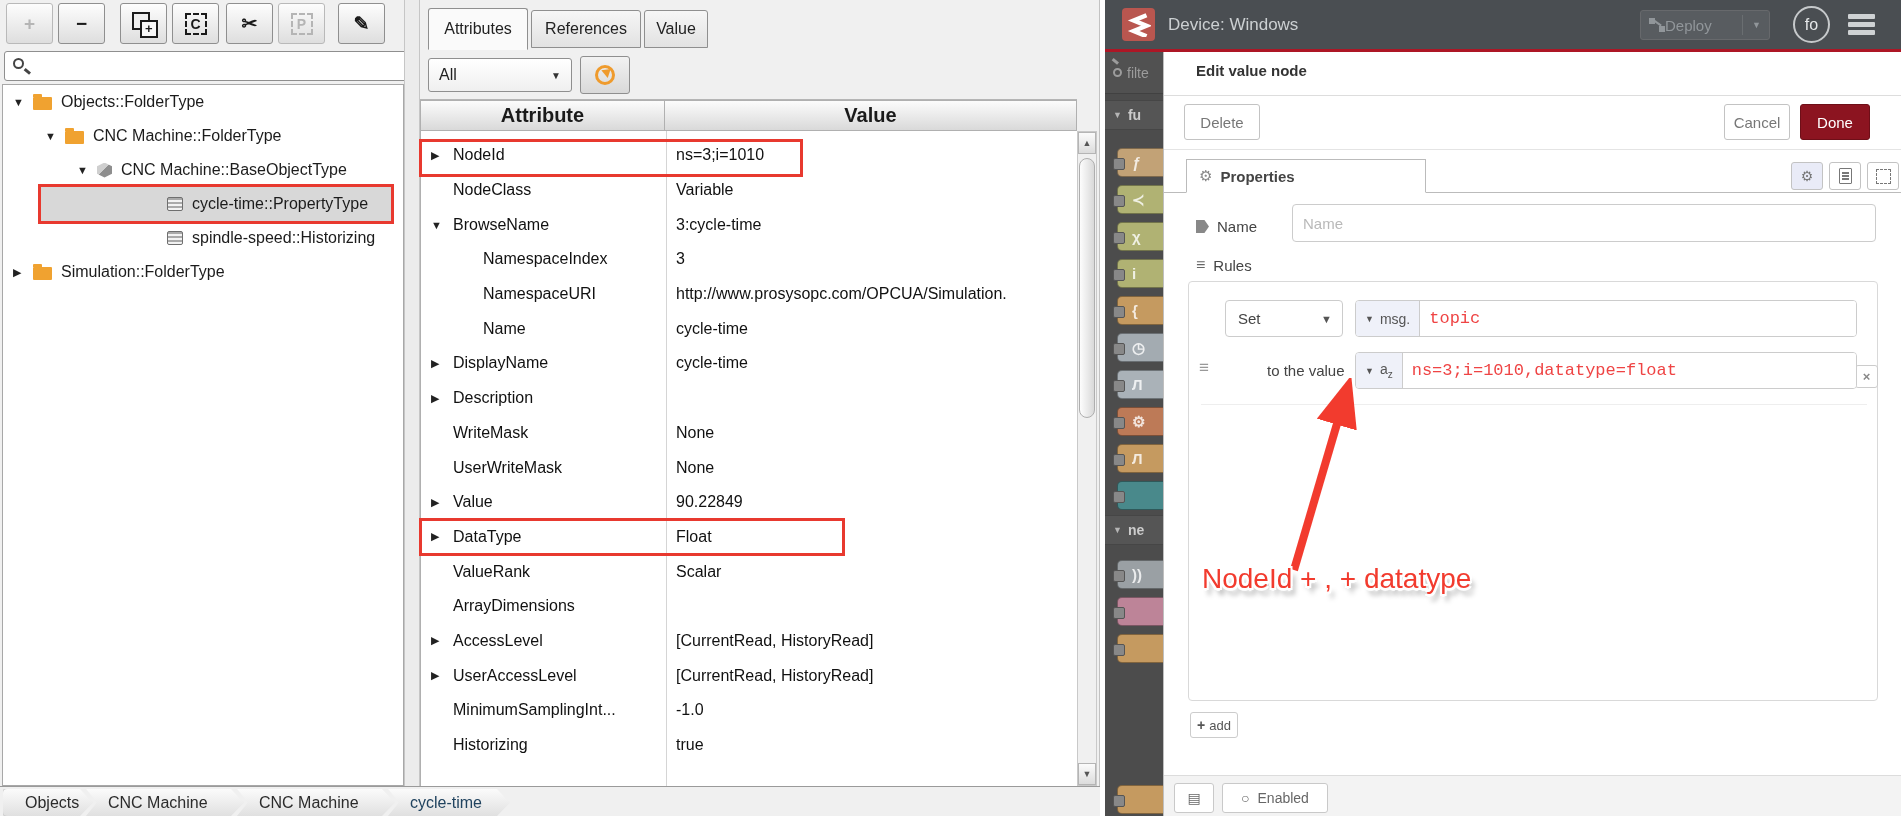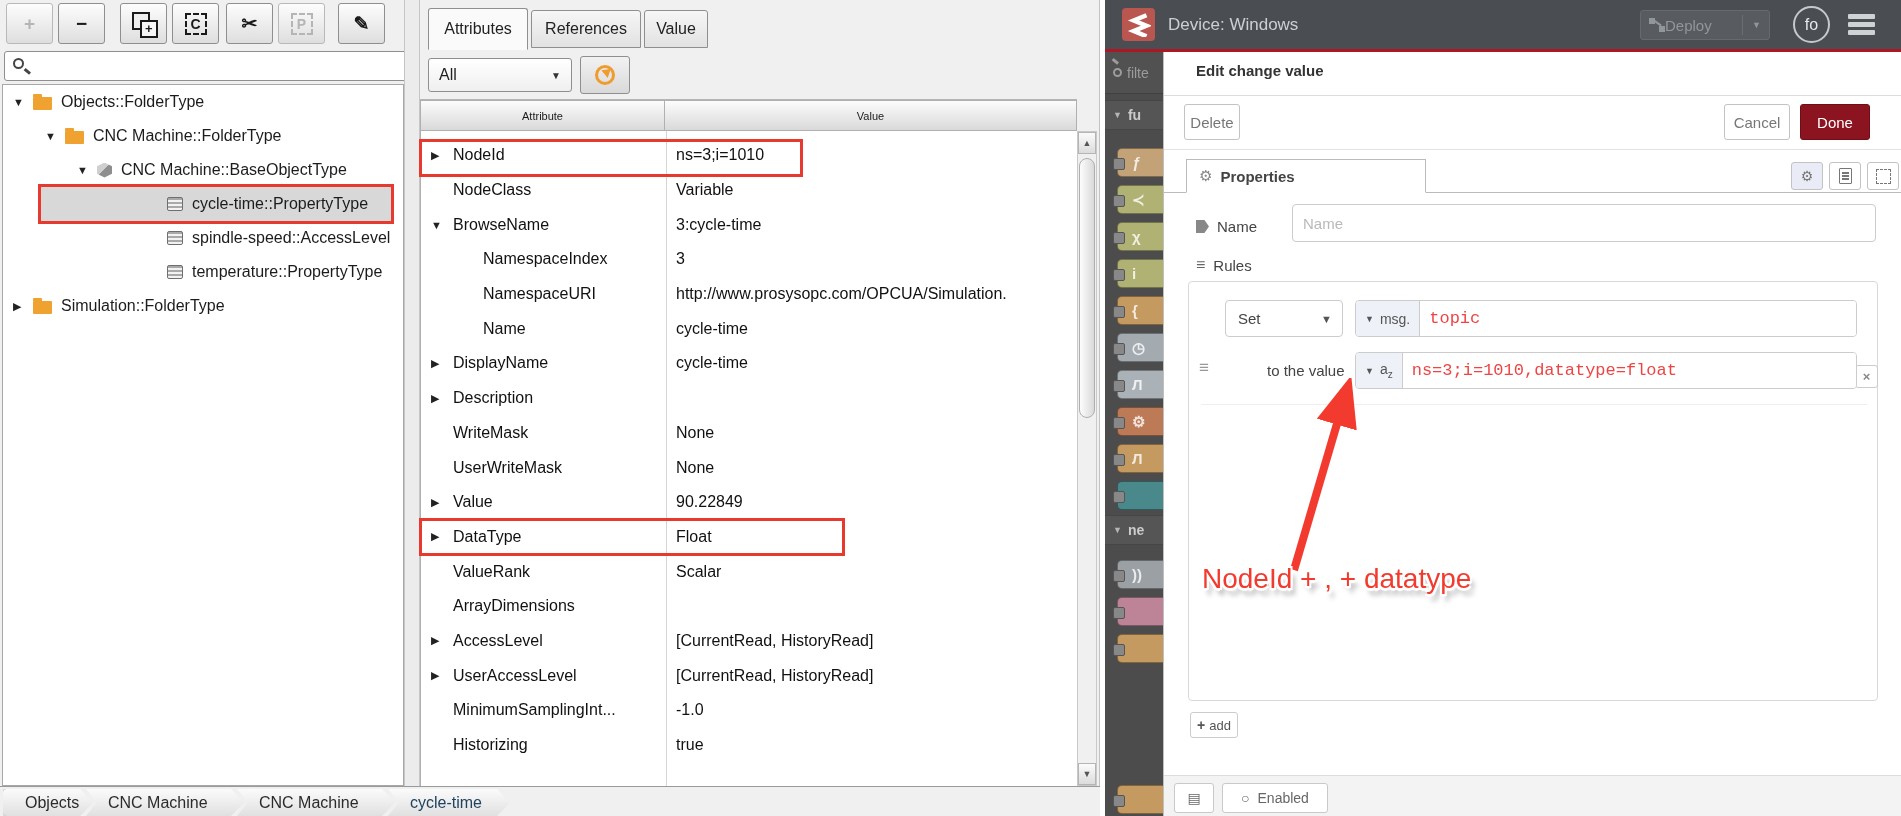--- a/index.html
+++ b/index.html
@@ -58,21 +58,21 @@
   #allDrop .caret { position:absolute; right:10px; font-size:10px; color:#333; }
   #refreshBtn { position:absolute; left:580px; top:56px; width:50px; height:38px; border:1px solid #8f8f8f; border-radius:3px;
                 background:linear-gradient(#f2f2f2,#d9d9d9); display:flex; align-items:center; justify-content:center; }
   .refresh-glyph { width:20px; height:20px; border:3px solid #ef9b2d; border-radius:50%; position:relative; }
   .refresh-glyph::after { content:""; position:absolute; right:-4px; top:-3px; border:5px solid transparent; border-left:8px solid #ef9b2d; transform:rotate(-40deg); }
   #filterSep { position:absolute; left:420px; top:99px; width:657px; height:1px; background:#b5b5b5; }
 
   
   #tblHead { position:absolute; left:420px; top:100px; width:657px; height:31px; display:flex; }
   .hcell { background:linear-gradient(#fcfcfc,#d9d9d9); border:1px solid #b0b0b0; border-left:none;
-           font-weight:normal; font-size:11px; color:#1a1a1a; display:flex; align-items:center; justify-content:center; }
+           font-weight:bold; font-size:20px; color:#1a1a1a; display:flex; align-items:center; justify-content:center; }
   .hcell.c1 { width:245px; border-left:1px solid #b0b0b0; }
   .hcell.c2 { width:412px; }
   #tblBody { position:absolute; left:420px; top:131px; width:657px; height:655px; background:#fff; border-left:1px solid #b0b0b0; overflow:hidden; }
   #colDiv { position:absolute; left:245px; top:0; bottom:0; width:1px; background:#d5d5d5; }
   .trow { position:relative; height:34.7px; display:flex; align-items:center; font-size:16px; color:#111; }
   .trow .texp { margin-left:10px; }
   .trow .attr { margin-left:2px; white-space:nowrap; }
   .trow.child .attr { margin-left:32px; }
   .trow .tval { position:absolute; left:255px; width:395px; white-space:nowrap; overflow:hidden; }
   .redbox { position:absolute; border:3px solid #e8392f; background:transparent; z-index:5; pointer-events:none; }
@@ -232,26 +232,21 @@
         <span>CNC Machine::BaseObjectType</span>
       </div>
       <div class="titem ind3 sel annotated">
         <span class="texp"></span>
         <span class="ticon icon-prop"></span>
         <span>cycle-time::PropertyType</span>
       </div>
       <div class="titem ind3">
         <span class="texp"></span>
         <span class="ticon icon-prop"></span>
-        <span>spindle-speed::AccessLevel</span>
-      </div>
-      <div class="titem ind3">
-        <span class="texp"></span>
-        <span class="ticon icon-prop"></span>
-        <span>temperature::PropertyType</span>
+        <span>spindle-speed::Historizing</span>
       </div>
       <div class="titem ind0">
         <span class="texp">▶</span>
         <span class="ticon icon-folder"></span>
         <span>Simulation::FolderType</span>
       </div>
     </div>
 
     <div id="splitter"></div>
 
@@ -477,24 +472,24 @@
         </div>
       <div class="pnode" style="top: 582px; background: rgb(197, 154, 96);">
           <span></span>
         </div>
       <div class="pnode" style="top: 733px; background: rgb(197, 154, 96);">
           <span></span>
         </div>
     </div>
 
     <div id="tray">
-      <div id="trayTitle">Edit change value</div>
+      <div id="trayTitle">Edit value node</div>
       <div id="trayTitleSep"></div>
 
-      <div class="nrbtn" style="left:20px;width:56px">
+      <div class="nrbtn" style="left:20px;width:76px">
           <span>Delete</span>
         </div>
       <div class="nrbtn" style="left:560px;width:66px">
           <span>Cancel</span>
         </div>
       <div class="nrbtn" id="doneBtn" style="left:636px;width:70px">
           <span>Done</span>
         </div>
       <div id="btnRowSep"></div>
 

